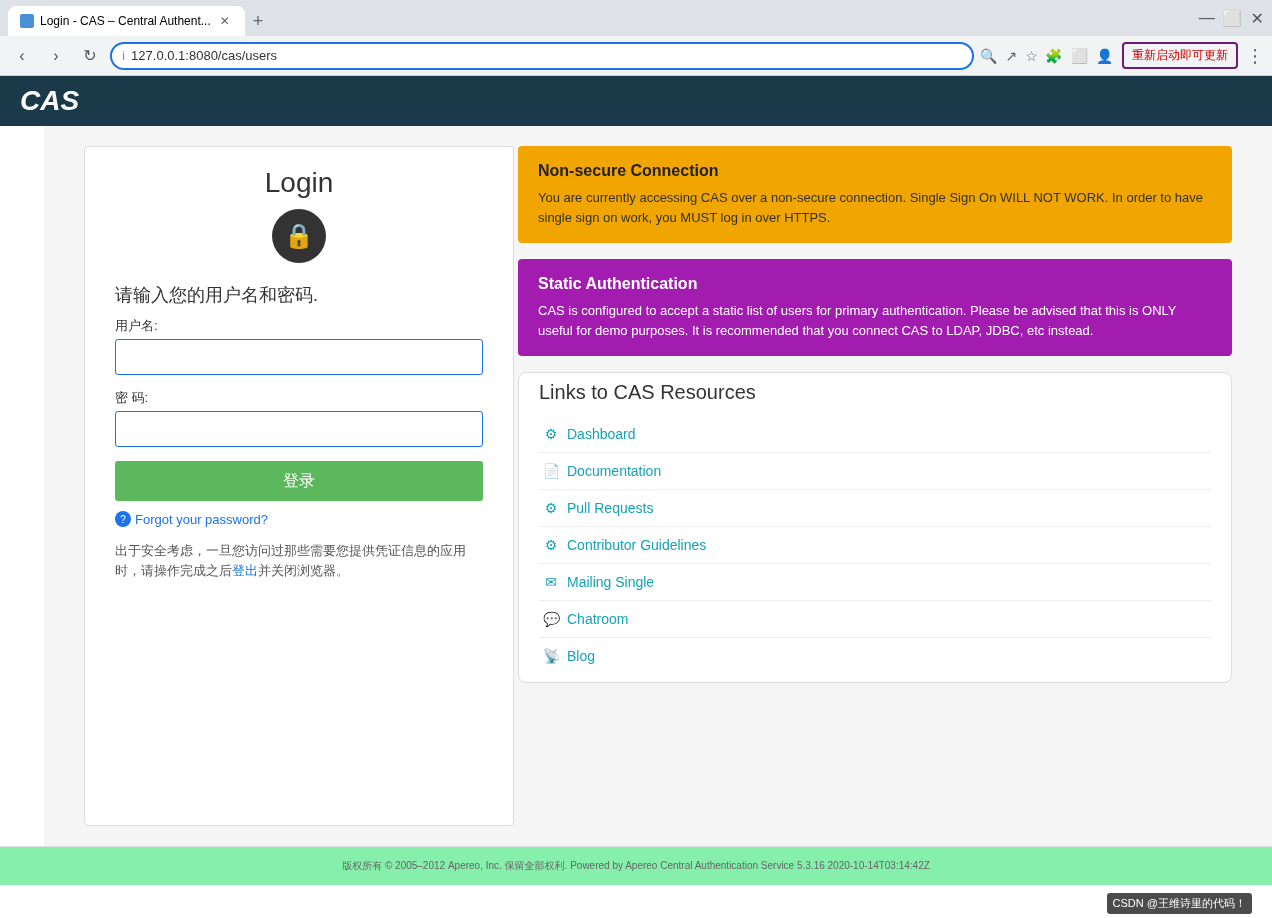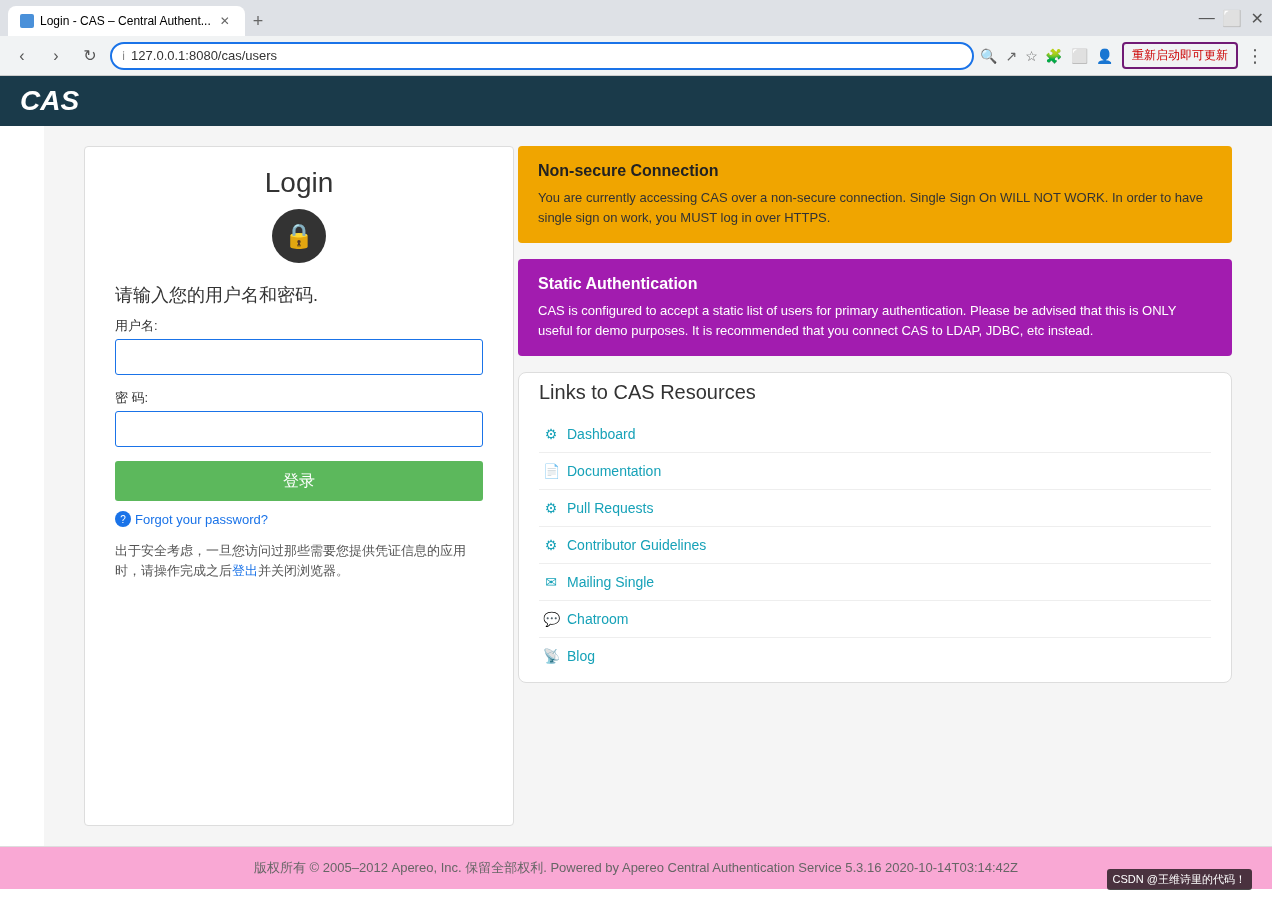--- a/index.html
+++ b/index.html
@@ -343,32 +343,32 @@
     }
     .link-icon {
       color: #17a2b8;
       font-size: 14px;
       width: 16px;
       text-align: center;
     }
 
     
     .cas-footer {
-      background: #f9a8d4;
+      background: #86efac;
       border-top: 1px solid #ddd;
       padding: 12px 20px;
       text-align: center;
-      font-size: 13px;
+      font-size: 10px;
       color: #666;
     }
 
     
     .csdn-watermark {
       position: fixed;
-      bottom: 28px;
+      bottom: 4px;
       right: 20px;
       background: rgba(0,0,0,0.7);
       color: white;
       font-size: 11px;
       padding: 3px 6px;
       border-radius: 3px;
     }
   </style>
 </head>
 <body>

